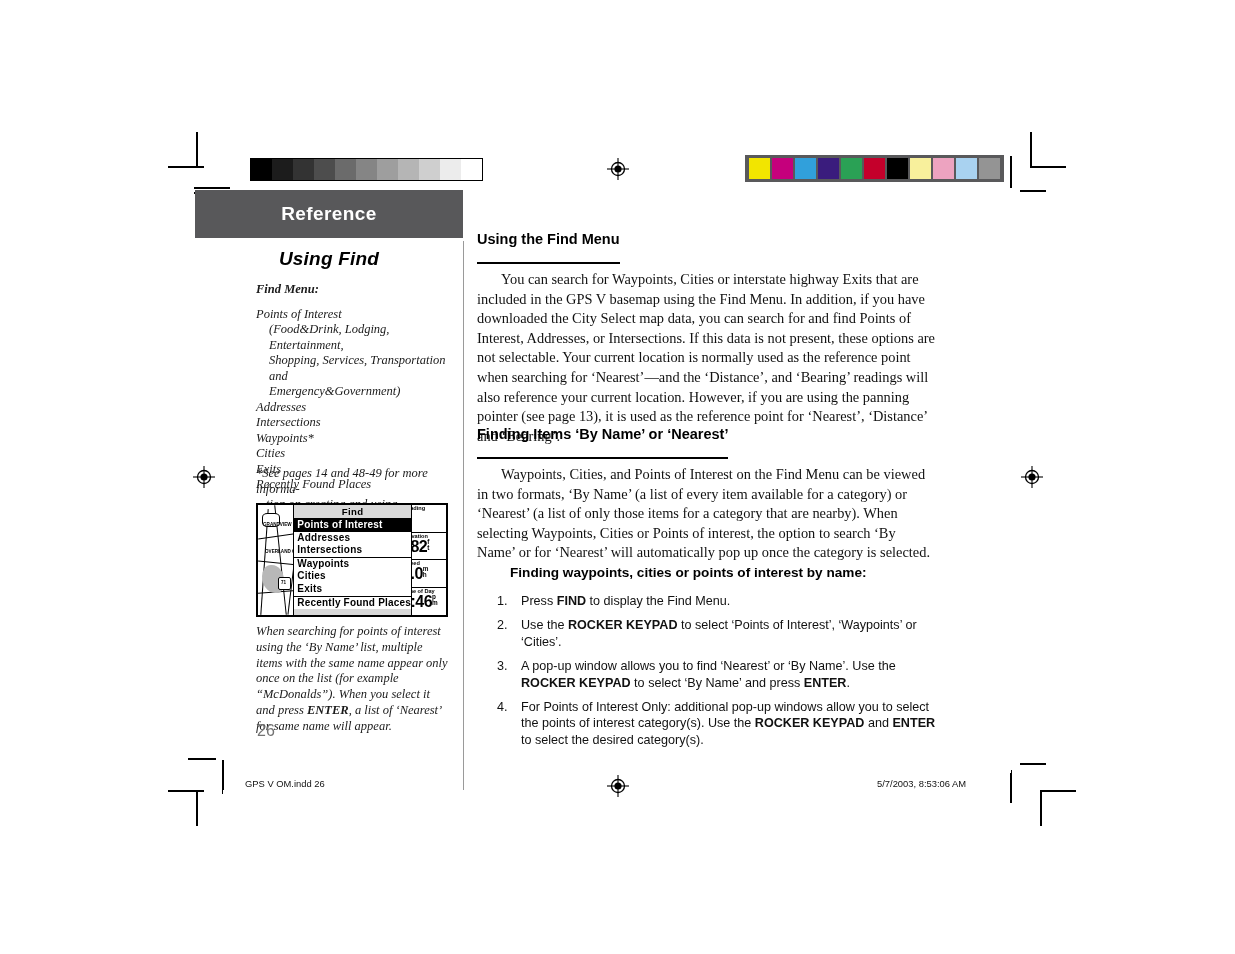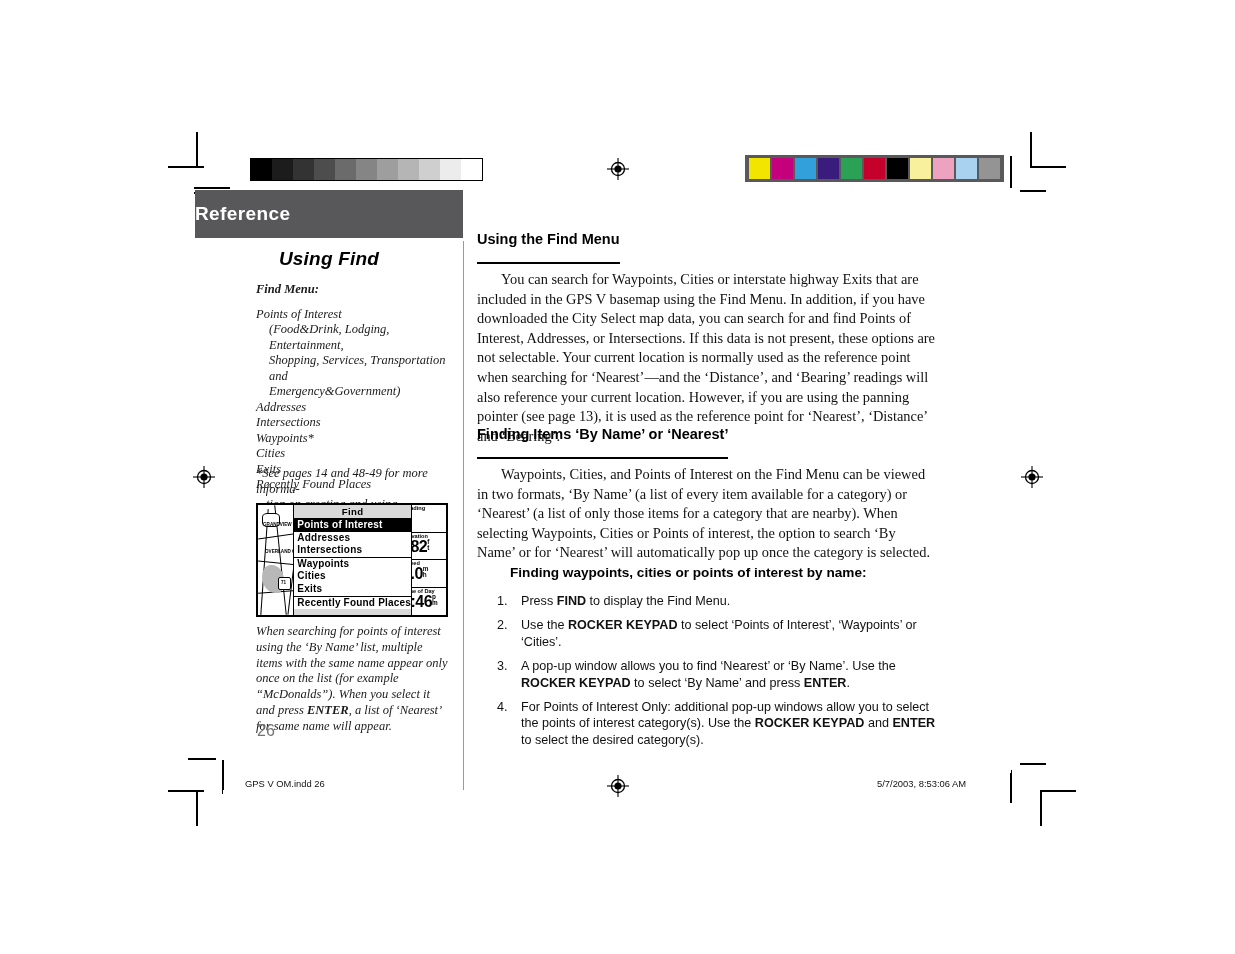--- a/index.html
+++ b/index.html
@@ -47,21 +47,21 @@
     box-sizing: content-box;
   }
   .color-strip .sw { width: 21px; height: 21px; margin: 0 1px; }
 
   
   .ref-bar {
     position: absolute;
     background: #58585a;
     display: flex;
     align-items: center;
-    justify-content: flex-start;
+    justify-content: center;
   }
   .ref-bar-label {
     color: #ffffff;
     font-family: "Liberation Sans", sans-serif;
     font-weight: bold;
     font-size: 19px;
     letter-spacing: .4px;
   }
 
   .section-title {

